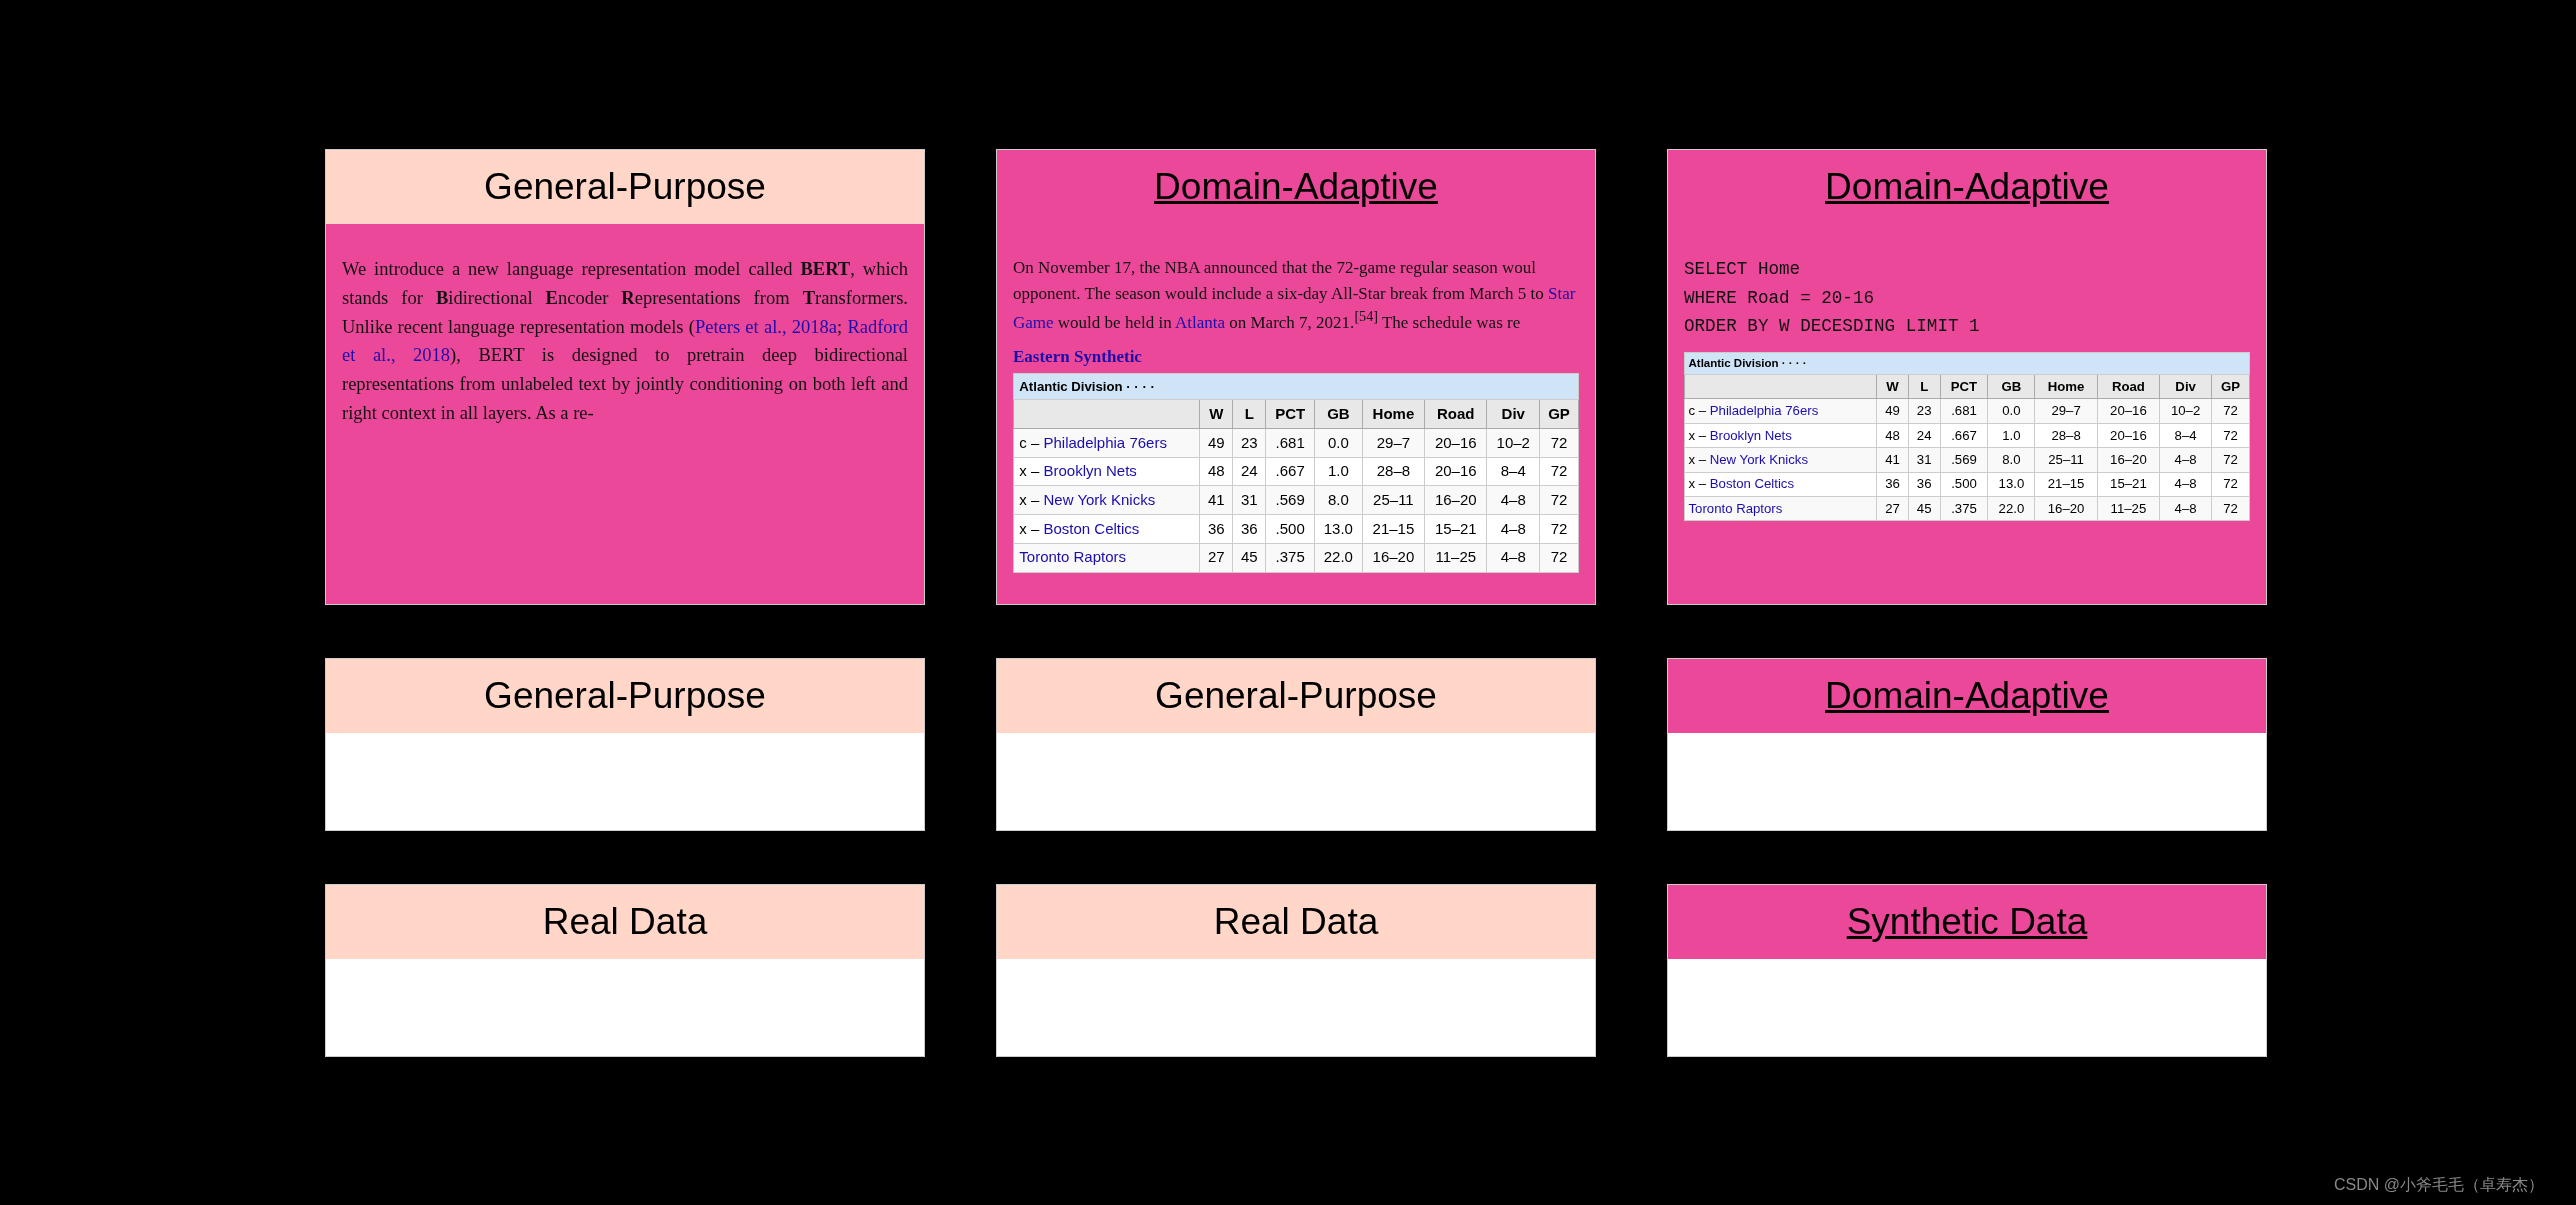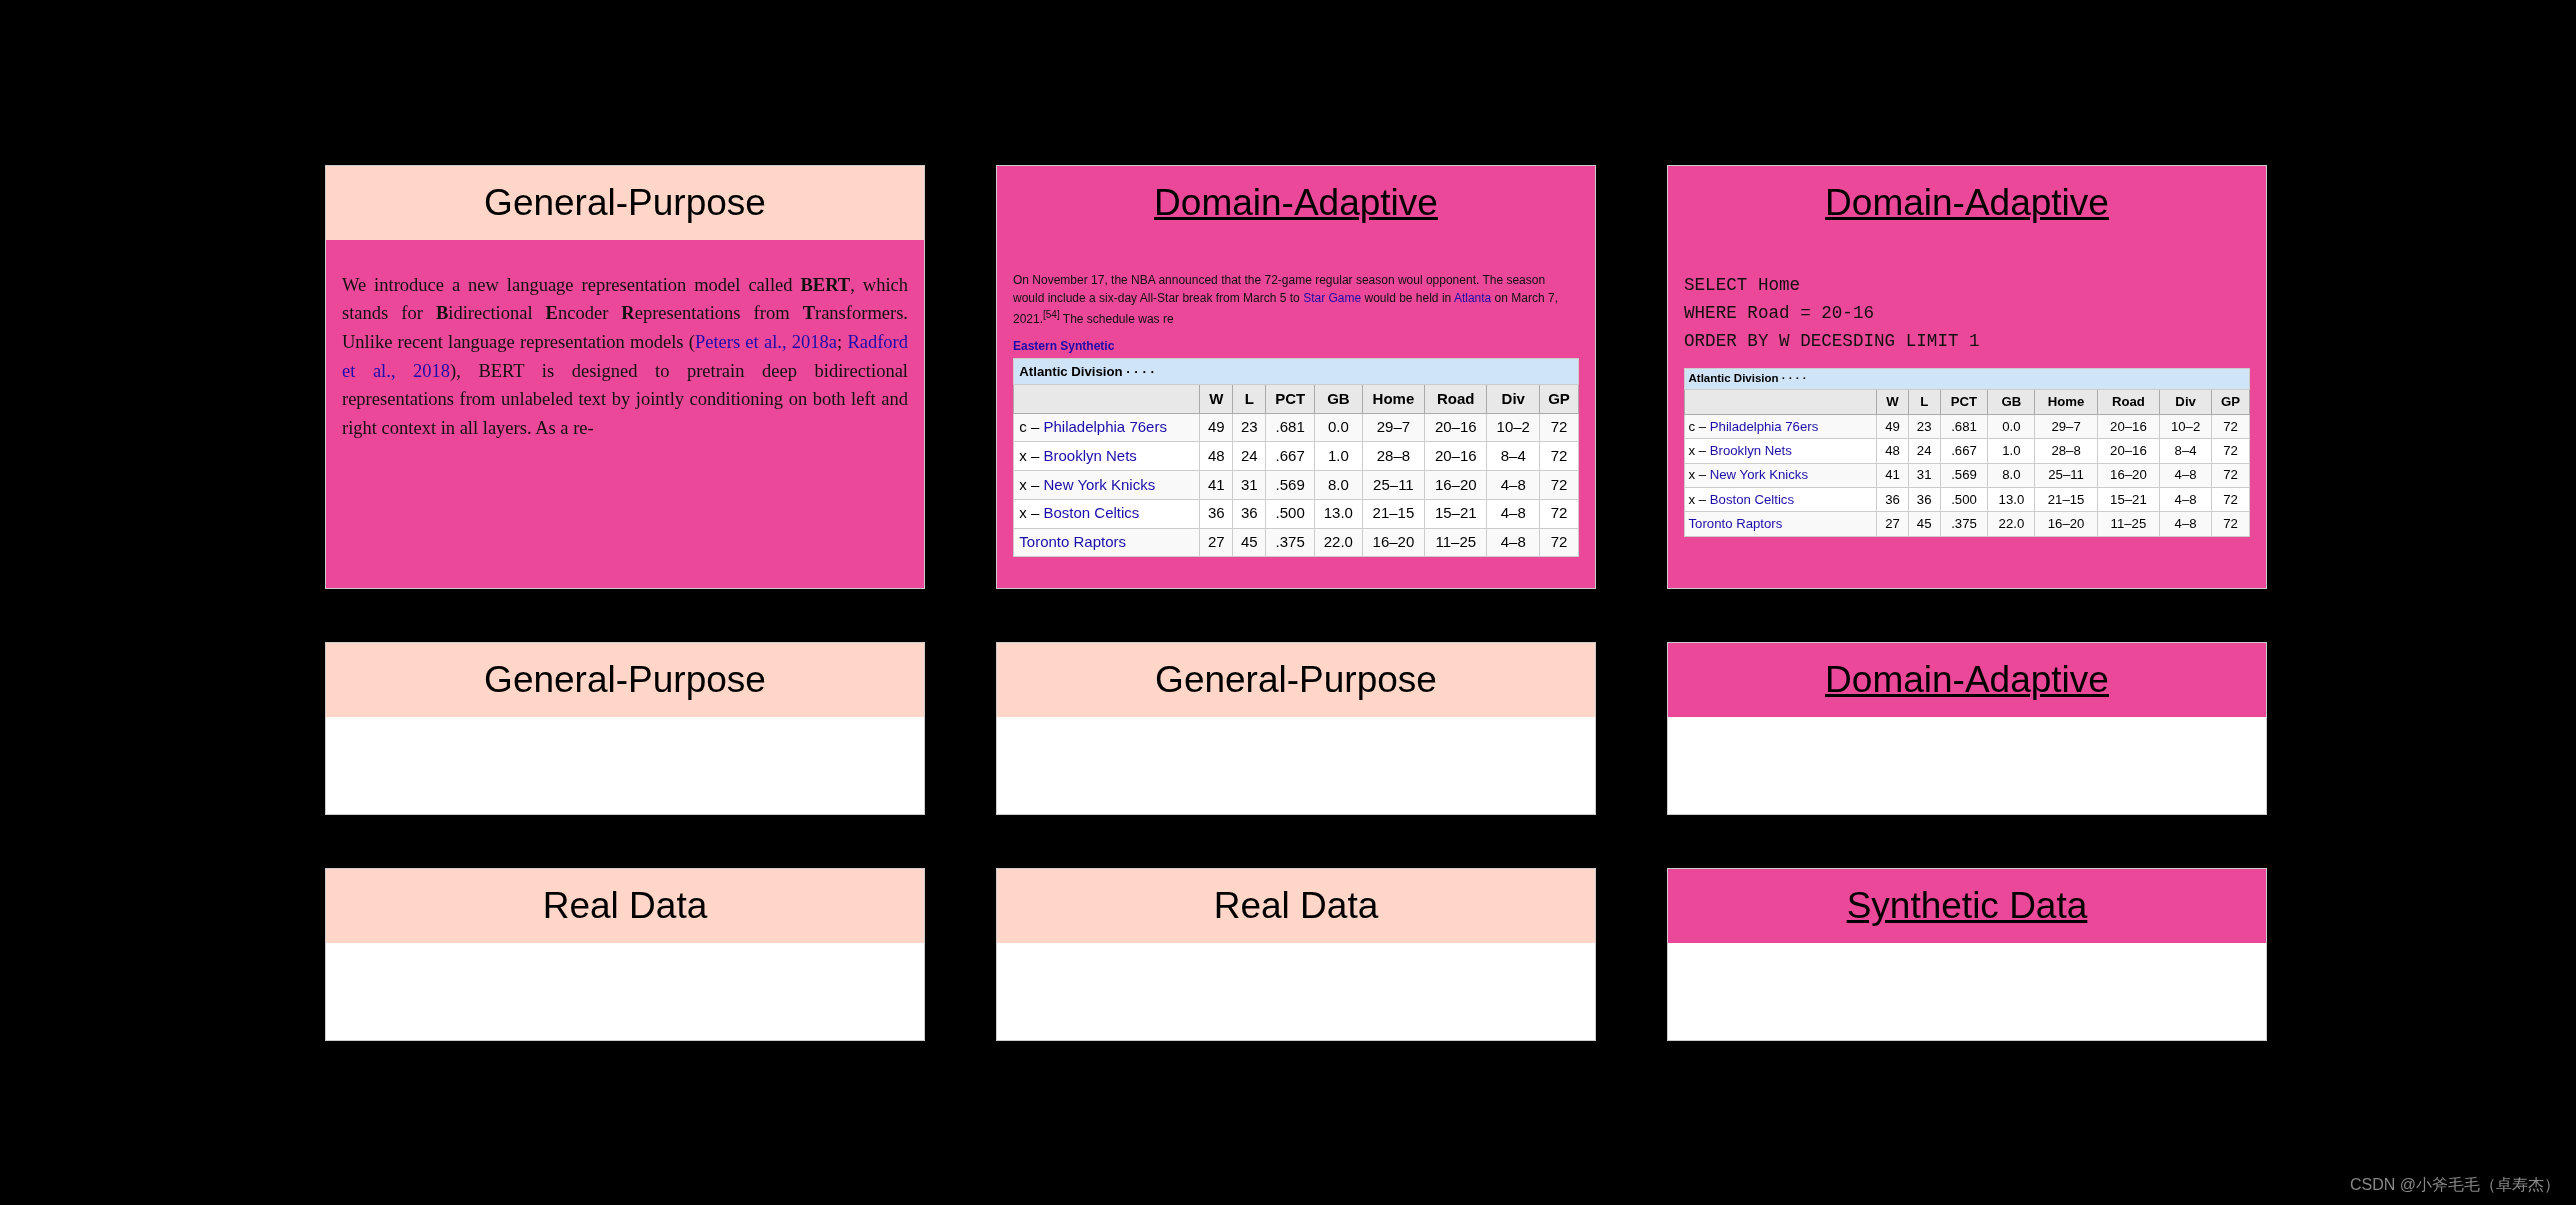--- a/index.html
+++ b/index.html
@@ -51,24 +51,24 @@
       line-height: 1.55;
       color: #111;
       text-align: justify;
     }
     .bert-text .bold { font-weight: bold; }
     .bert-text .link { color: #1a0dab; }
     .bert-text .sc { font-variant: small-caps; }
 
     
     .nba-text {
-      font-size: 12px;
+      font-size: 17px;
       color: #111;
       line-height: 1.5;
-      font-family: Liberation Sans, sans-serif;
+      font-family: Liberation Serif, serif;
     }
     .nba-text .link { color: #1a0dab; }
     .nba-table {
       width: 100%;
       border-collapse: collapse;
       font-size: 15px;
       font-family: Arial, sans-serif;
     }
     .nba-table th {
       background: #e8e8e8;
@@ -142,21 +142,21 @@
     }
     .label-body-empty {
       background: #fff;
       min-height: 97px;
     }
 
     
     .watermark {
       position: fixed;
       bottom: 8.8px;
-      right: 16px;
+      right: 32px;
       font-size: 16px;
       color: #888;
       font-family: Arial, sans-serif;
     }
   </style>
 </head>
 <body>
 
 <div class="grid">
 

